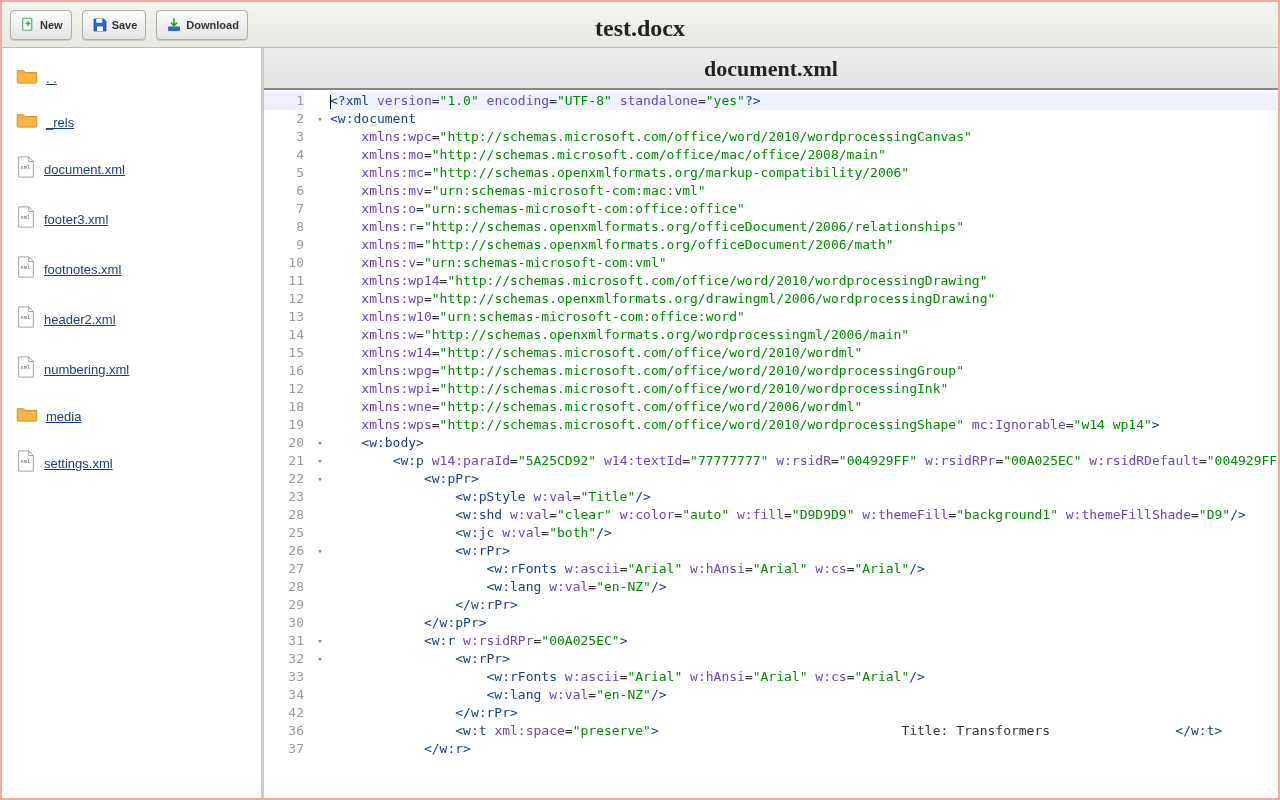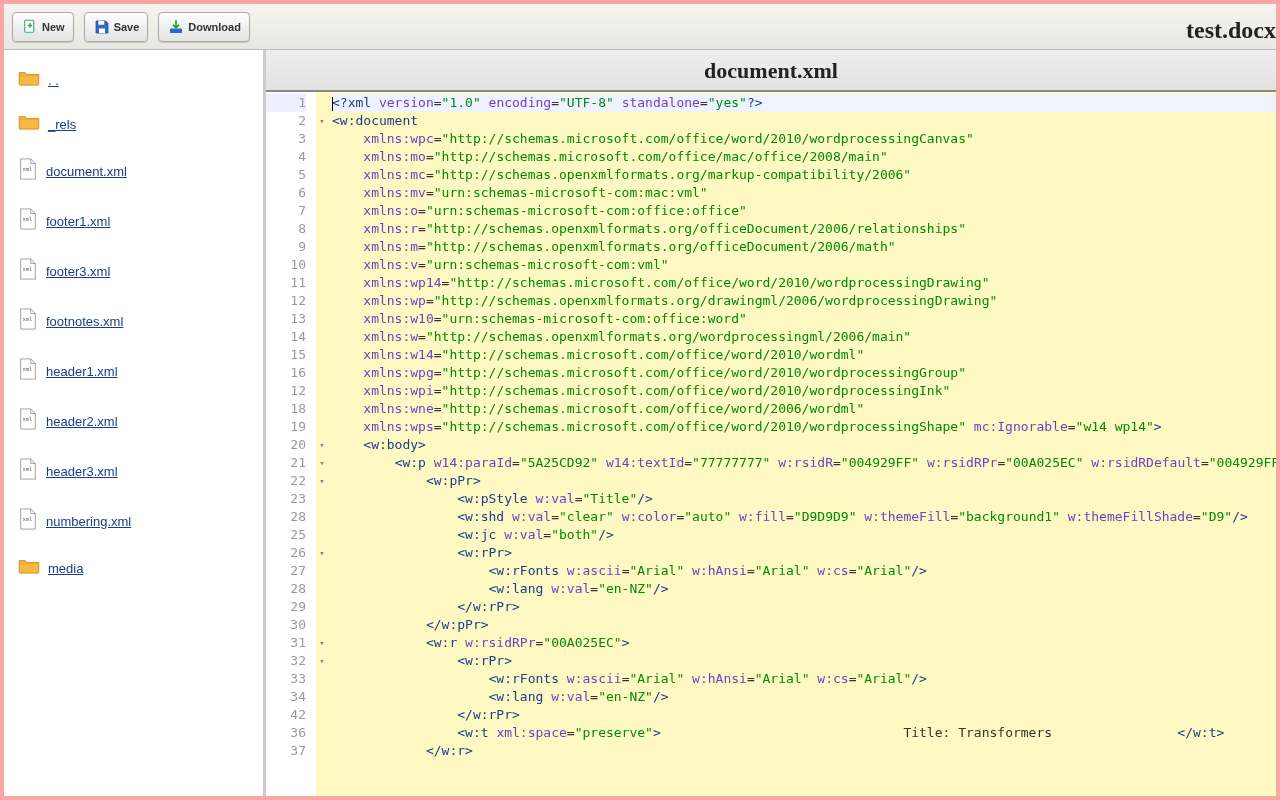--- a/index.html
+++ b/index.html
@@ -4,26 +4,26 @@
 <style>
 * { box-sizing: border-box; margin: 0; padding: 0; }
 body {
   font-family: "Lucida Grande", "Segoe UI", Arial, sans-serif;
   background: #888;
   width: 1280px;
   height: 800px;
   overflow: hidden;
 }
 .app {
-  border: 4px solid #fca5a5;
+  border: 2px solid #fca5a5;
   width: 1280px;
   height: 800px;
   display: flex;
   flex-direction: column;
-  background: #fef9c3;
+  background: #ffffff;
 }
 
 .toolbar {
   height: 46px;
   background: linear-gradient(#f5f5f0, #e8e8e2);
   border-bottom: 1px solid #bbb;
   display: flex;
   align-items: center;
   padding: 0 8px;
   position: relative;
@@ -41,21 +41,21 @@
   box-shadow: 0 1px 1px rgba(0,0,0,0.15);
   cursor: pointer;
   font-size: 11px;
   font-weight: bold;
   color: #333;
 }
 .tbtn svg { width: 18px; height: 18px; display: block; }
 .title {
   position: absolute;
   left: 0; right: 0;
-  text-align: right;
+  text-align: center;
   font-family: Georgia, serif;
   font-size: 24px;
   font-weight: bold;
   color: #222;
   pointer-events: none;
   margin-top: 8px;
 }
 
 .main { flex: 1; display: flex; overflow: hidden; }
 .sidebar {
@@ -204,76 +204,60 @@
               <text x="4" y="14" font-size="6" fill="#666" font-family="monospace">xml</text>
             </svg></span>
           <span class="label">document.xml</span>
         </div>
         <div class="file-item">
           <span><svg class="xml-icon" viewBox="0 0 20 24">
               <path d="M2 1h11l5 5v17H2z" fill="#fff" stroke="#999"></path>
               <path d="M13 1v5h5" fill="none" stroke="#999"></path>
               <text x="4" y="14" font-size="6" fill="#666" font-family="monospace">xml</text>
             </svg></span>
-          <span class="label">footer1.xml</span>
-        </div>
-        <div class="file-item">
-          <span><svg class="xml-icon" viewBox="0 0 20 24">
-              <path d="M2 1h11l5 5v17H2z" fill="#fff" stroke="#999"></path>
-              <path d="M13 1v5h5" fill="none" stroke="#999"></path>
-              <text x="4" y="14" font-size="6" fill="#666" font-family="monospace">xml</text>
-            </svg></span>
           <span class="label">footer3.xml</span>
         </div>
         <div class="file-item">
           <span><svg class="xml-icon" viewBox="0 0 20 24">
               <path d="M2 1h11l5 5v17H2z" fill="#fff" stroke="#999"></path>
               <path d="M13 1v5h5" fill="none" stroke="#999"></path>
               <text x="4" y="14" font-size="6" fill="#666" font-family="monospace">xml</text>
             </svg></span>
           <span class="label">footnotes.xml</span>
         </div>
         <div class="file-item">
           <span><svg class="xml-icon" viewBox="0 0 20 24">
               <path d="M2 1h11l5 5v17H2z" fill="#fff" stroke="#999"></path>
               <path d="M13 1v5h5" fill="none" stroke="#999"></path>
               <text x="4" y="14" font-size="6" fill="#666" font-family="monospace">xml</text>
             </svg></span>
-          <span class="label">header1.xml</span>
-        </div>
-        <div class="file-item">
-          <span><svg class="xml-icon" viewBox="0 0 20 24">
-              <path d="M2 1h11l5 5v17H2z" fill="#fff" stroke="#999"></path>
-              <path d="M13 1v5h5" fill="none" stroke="#999"></path>
-              <text x="4" y="14" font-size="6" fill="#666" font-family="monospace">xml</text>
-            </svg></span>
           <span class="label">header2.xml</span>
-        </div>
-        <div class="file-item">
-          <span><svg class="xml-icon" viewBox="0 0 20 24">
-              <path d="M2 1h11l5 5v17H2z" fill="#fff" stroke="#999"></path>
-              <path d="M13 1v5h5" fill="none" stroke="#999"></path>
-              <text x="4" y="14" font-size="6" fill="#666" font-family="monospace">xml</text>
-            </svg></span>
-          <span class="label">header3.xml</span>
         </div>
         <div class="file-item">
           <span><svg class="xml-icon" viewBox="0 0 20 24">
               <path d="M2 1h11l5 5v17H2z" fill="#fff" stroke="#999"></path>
               <path d="M13 1v5h5" fill="none" stroke="#999"></path>
               <text x="4" y="14" font-size="6" fill="#666" font-family="monospace">xml</text>
             </svg></span>
           <span class="label">numbering.xml</span>
         </div>
         <div class="file-item">
           <span><svg class="folder-icon" viewBox="0 0 24 18">
               <path d="M1 3h7l2 2h13v11a1 1 0 01-1 1H2a1 1 0 01-1-1z" fill="#f4b942" stroke="#c78a1a"></path>
               <path d="M1 6h22" stroke="#e8a830"></path>
             </svg></span>
           <span class="label">media</span>
+        </div>
+        <div class="file-item">
+          <span><svg class="xml-icon" viewBox="0 0 20 24">
+              <path d="M2 1h11l5 5v17H2z" fill="#fff" stroke="#999"></path>
+              <path d="M13 1v5h5" fill="none" stroke="#999"></path>
+              <text x="4" y="14" font-size="6" fill="#666" font-family="monospace">xml</text>
+            </svg></span>
+          <span class="label">settings.xml</span>
         </div>
         <div class="file-item"></div>
       </div>
 
     <div class="editor-panel">
       <div class="editor-title">document.xml</div>
       <div class="code-area">
         <div class="gutter" id="gutter">
             <div class="gl">1</div>
             <div class="gl">2</div>

